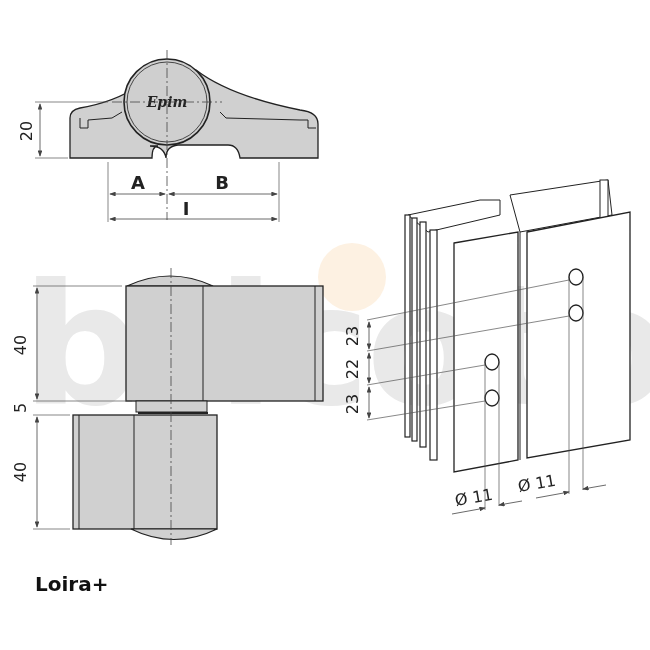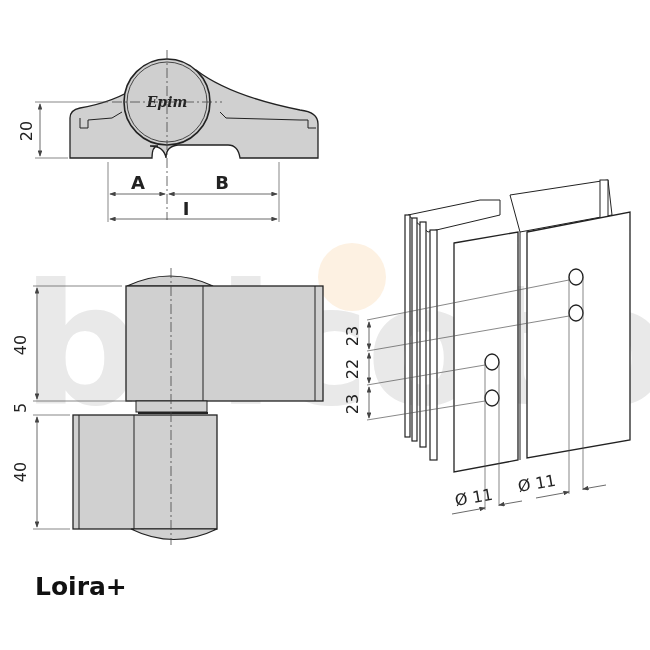--- a/index.html
+++ b/index.html
@@ -3,21 +3,21 @@
   <meta charset="utf-8">
   <style>
     html, body { margin: 0; padding: 0; background: #ffffff; }
     body { width: 650px; height: 650px; position: relative; overflow: hidden; font-family: "DejaVu Sans", sans-serif; }
     #stage { position: absolute; left: 0; top: 0; width: 650px; height: 650px; }
     .watermark { position: absolute; left: 22px; top: 262px; font-family: "DejaVu Sans", sans-serif; font-weight: bold; font-size: 168px; letter-spacing: -4px; color: #e9e9e9; line-height: 1; z-index: 0; }
     .wm-dot { position: absolute; left: 318px; top: 243px; width: 68px; height: 68px; border-radius: 50%; background: #fdf1e2; z-index: 0; }
     svg { position: absolute; left: 0; top: 0; z-index: 1; }
     .dim { font-family: "DejaVu Sans", sans-serif; font-size: 16px; fill: #222; }
     .letter { font-family: "DejaVu Sans", sans-serif; font-size: 18px; font-weight: bold; fill: #222; }
-    .product-title { position: absolute; left: 35px; top: 572px; font-family: "DejaVu Sans", sans-serif; font-weight: bold; font-size: 25px; color: #111; z-index: 2; }
+    .product-title { position: absolute; left: 35px; top: 572px; font-family: "DejaVu Sans", sans-serif; font-weight: bold; font-size: 20px; color: #111; z-index: 2; }
   </style>
 </head>
 <body>
 
 <div id="stage">
   <div class="wm-dot"></div>
   <div class="watermark">bricotor</div>
 
   <svg width="650" height="650" viewBox="0 0 650 650">
     <defs>

